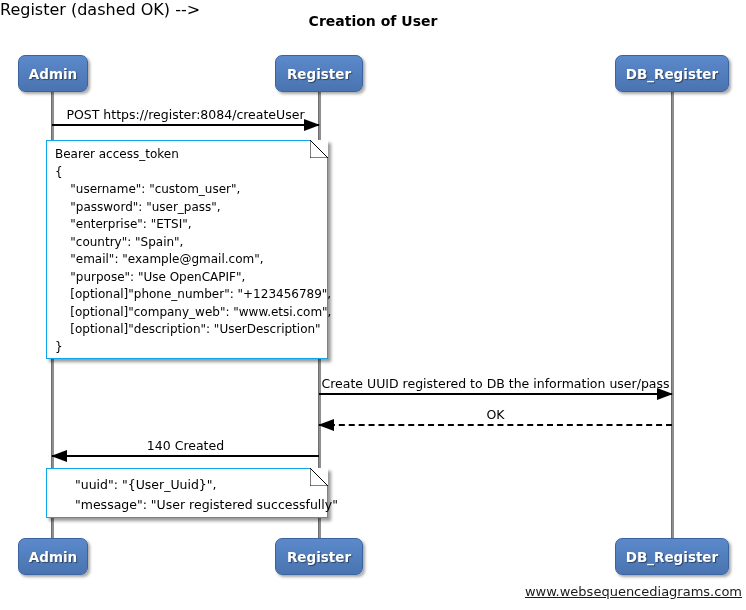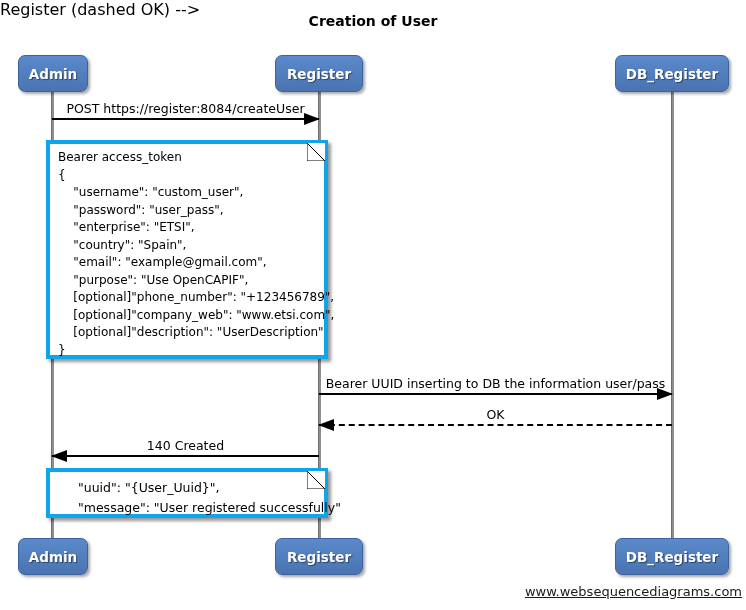--- a/index.html
+++ b/index.html
@@ -36,21 +36,21 @@
     right:-1px;
     border-top:6px solid transparent; border-bottom:6px solid transparent;
     border-left:16px solid #000;
   }
   .arrowhead.left {
     left:-1px;
     border-top:6px solid transparent; border-bottom:6px solid transparent;
     border-right:16px solid #000;
   }
   .note {
-    position:absolute; background:#ffffff; border:4px solid #0ea5e9;
+    position:absolute; background:#ffffff; border:1px solid #0ea5e9;
     box-shadow:3px 3px 3px rgba(0,0,0,0.4); box-sizing:border-box;
     font-size:12px; line-height:17.5px; padding:5px 0 0 8px;
   }
   .note.response { padding:6px 0 0 28px; line-height:20px; font-size:12.5px; }
   .note-line { white-space:pre; }
   .fold { position:absolute; top:-1px; right:-1px; }
   .footer {
     position:absolute; top:584px; right:4px; font-size:13px; color:#1a1a1a;text-decoration:underline;
   }
 </style>
@@ -71,21 +71,21 @@
     <span>Admin</span>
   </div>
   <div class="actor" style="left:275px; top:55px; width:88px">
     <span>Register</span>
   </div>
   <div class="actor" style="left:615px; top:55px; width:114px">
     <span>DB_Register</span>
   </div>
 
   
-  <div class="message" style="left:52px; top:100px; width:267px">
+  <div class="message" style="left:52px; top:106px; width:267px">
     <div class="msg-label">POST https://register:8084/createUser</div>
     <div class="msg-line"></div>
     <div class="arrowhead right"></div>
   </div>
 
   
   <div class="note" style="left:46px; top:140px; width:282px; height:219px">
     <svg class="fold" width="18" height="18">
       <polygon points="0,0 18,0 18,18" fill="#ffffff"></polygon>
       <polygon points="0,0 0,18 18,18" fill="#ffffff" stroke="#000000" stroke-width="1"></polygon>
@@ -99,21 +99,21 @@
     <div class="note-line">    "email": "example@gmail.com",</div>
     <div class="note-line">    "purpose": "Use OpenCAPIF",</div>
     <div class="note-line">    [optional]"phone_number": "+123456789",</div>
     <div class="note-line">    [optional]"company_web": "www.etsi.com",</div>
     <div class="note-line">    [optional]"description": "UserDescription"</div>
     <div class="note-line">}</div>
   </div>
 
   
   <div class="message" style="left:319px; top:375px; width:353px">
-    <div class="msg-label">Bearer UUID inserting to DB the information user/pass</div>
+    <div class="msg-label">Create UUID registered to DB the information user/pass</div>
     <div class="msg-line"></div>
     <div class="arrowhead right"></div>
   </div>
 
    Register (dashed OK) --&gt;
   <div class="message" style="left:319px; top:406px; width:353px">
     <div class="msg-label">OK</div>
     <div class="msg-line dashed"></div>
     <div class="arrowhead left"></div>
   </div>

